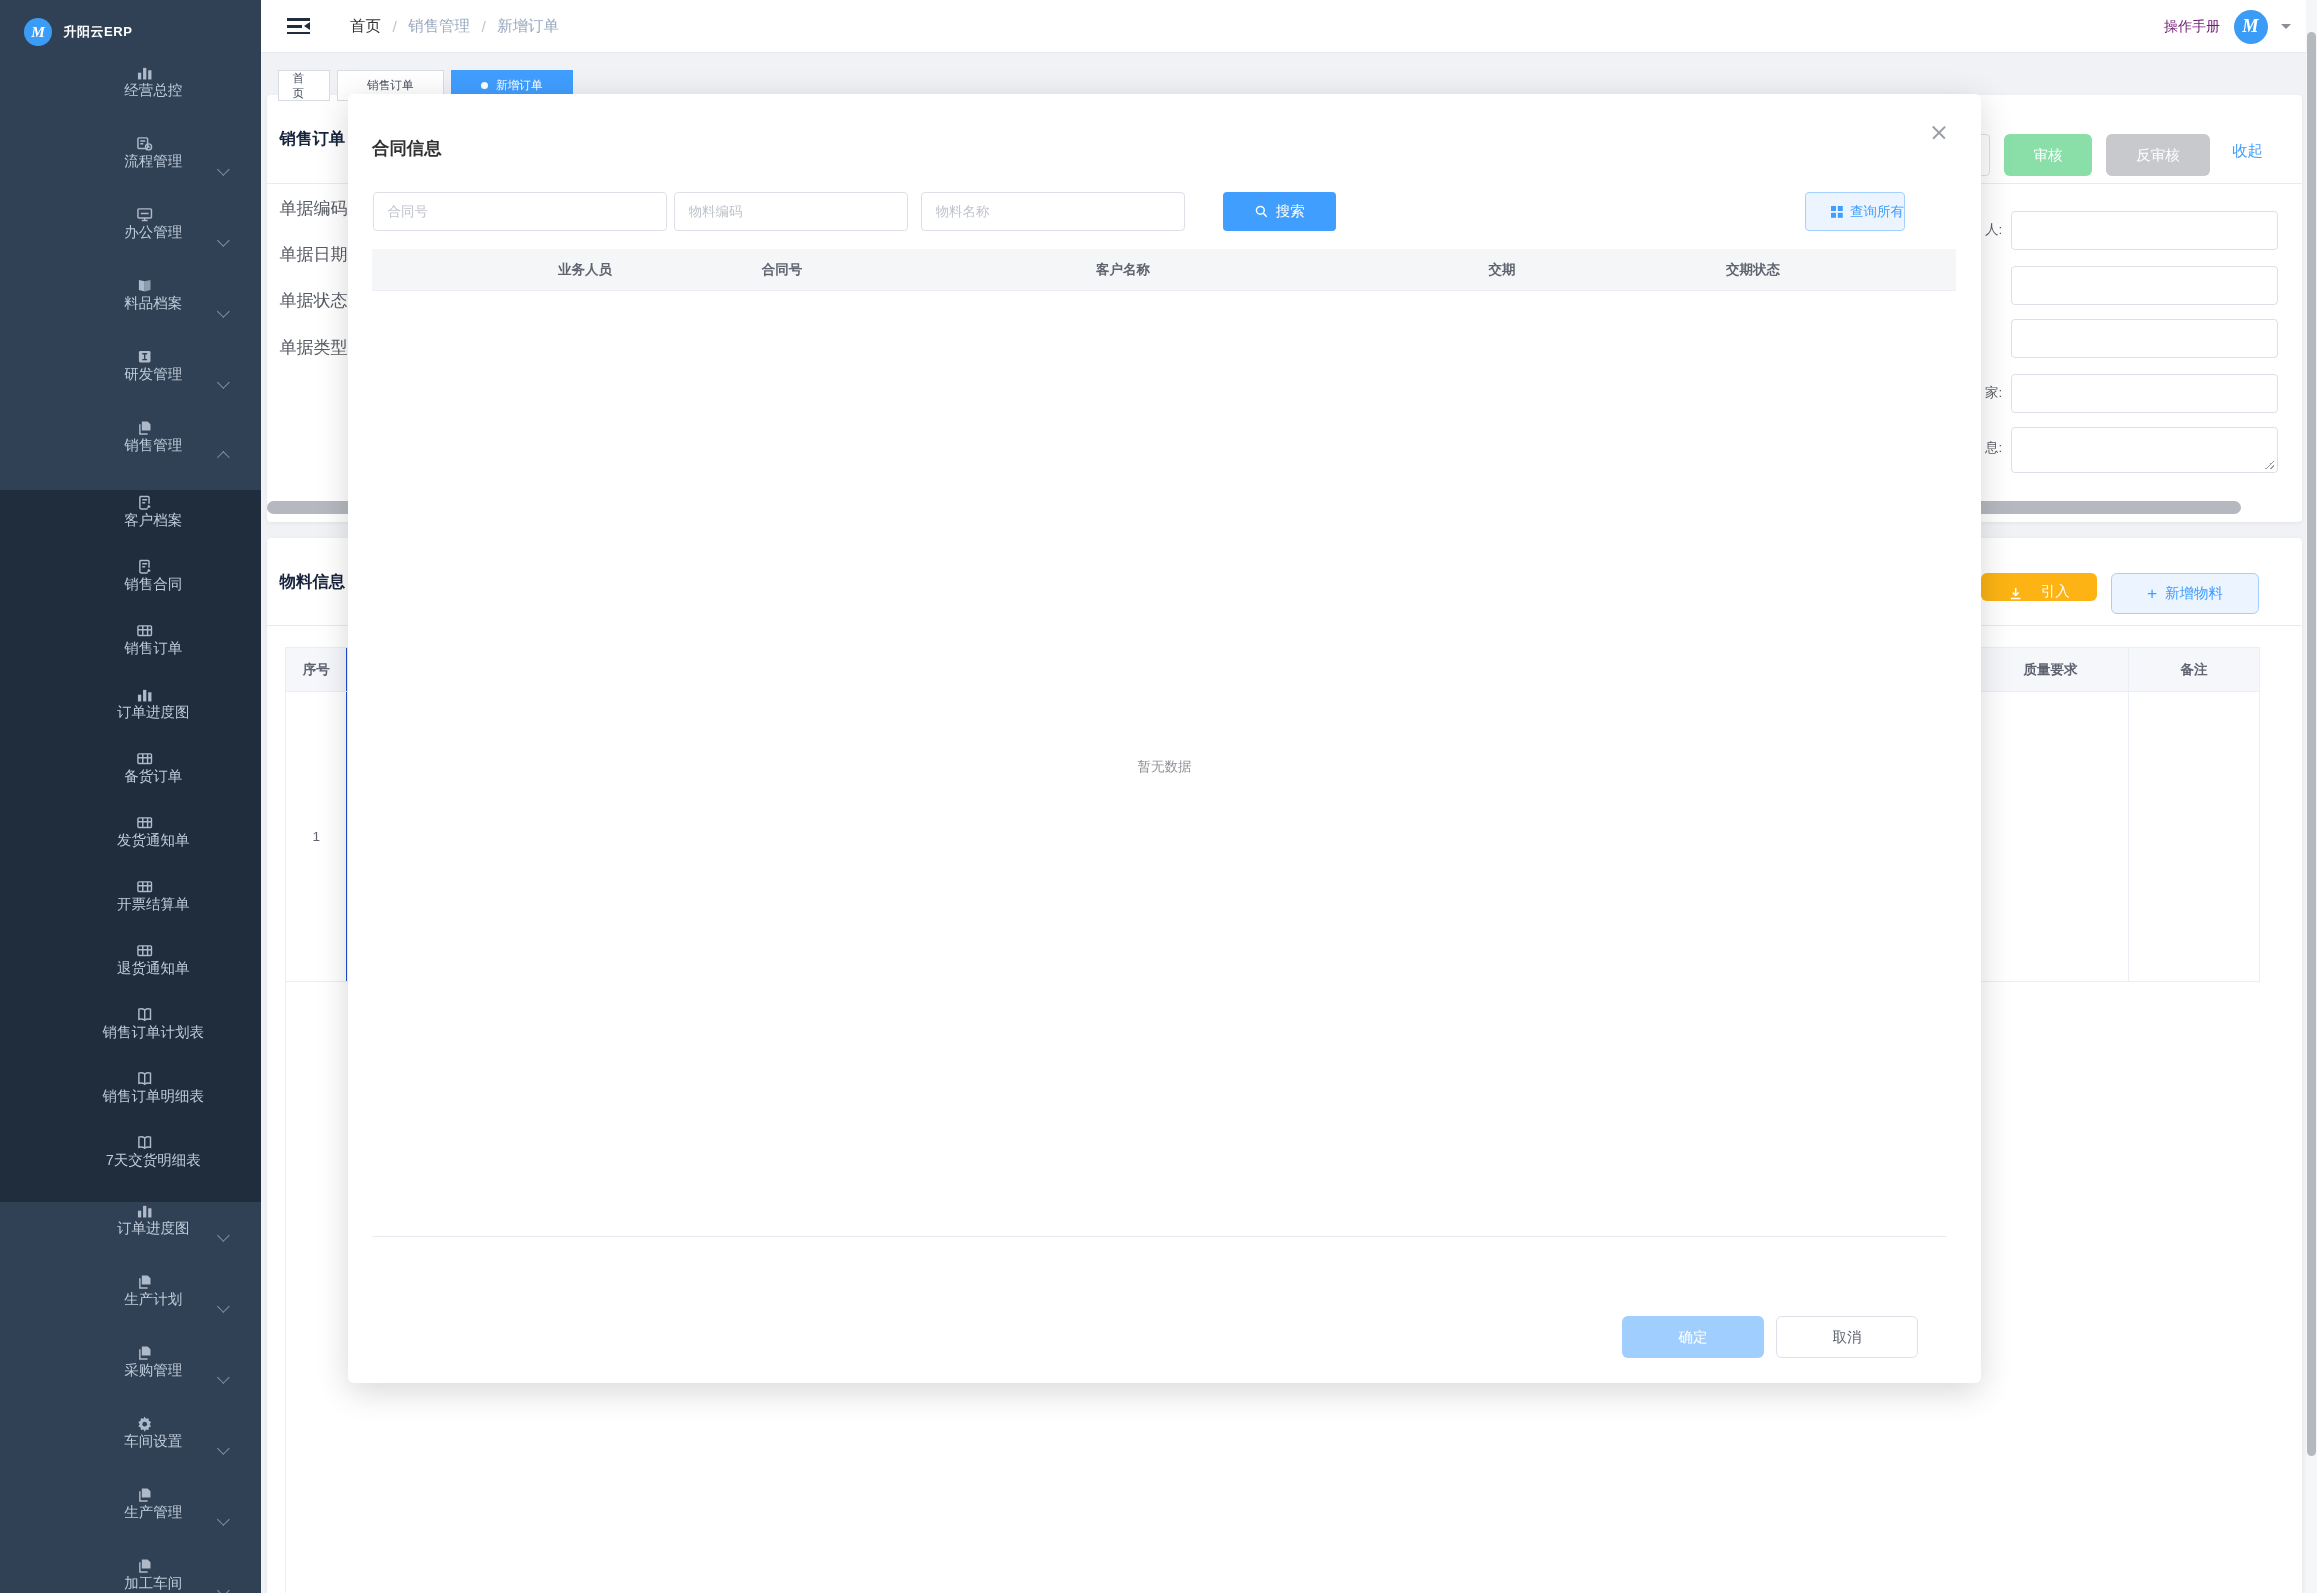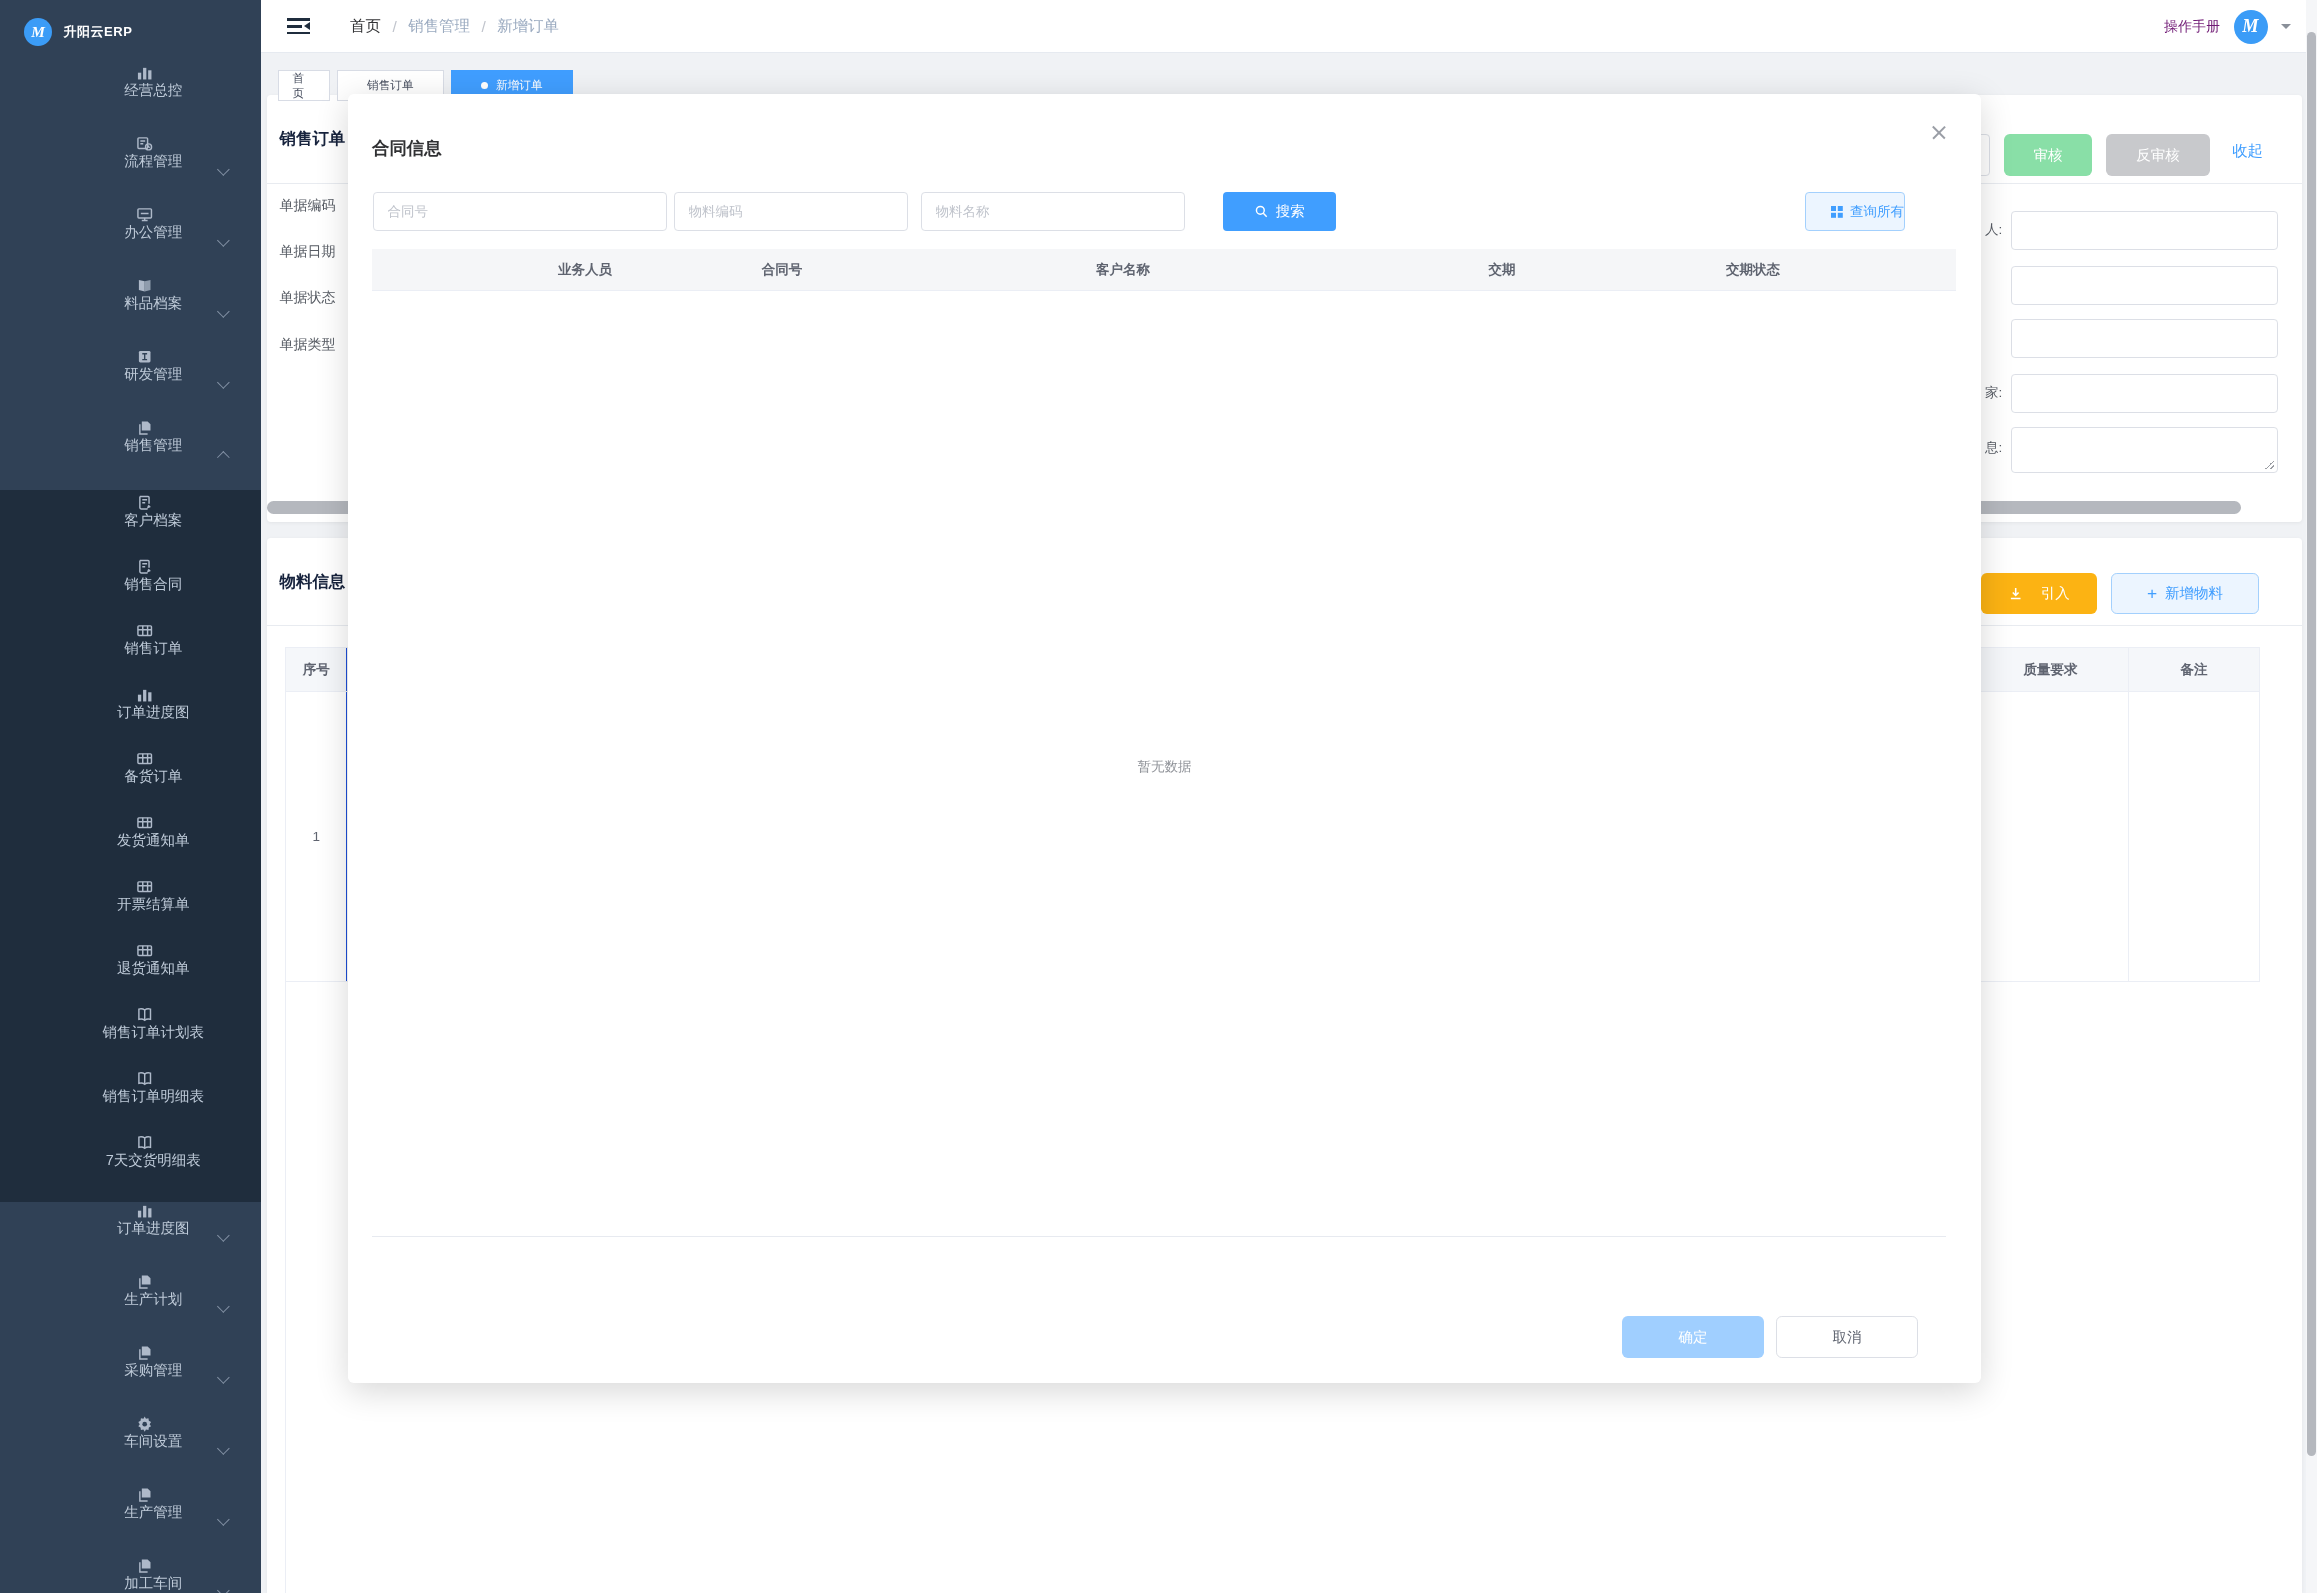--- a/index.html
+++ b/index.html
@@ -46,31 +46,31 @@
   
   .panel { position:absolute; background:#fff; border-radius:3.9px; box-shadow:0 1px 3.9px rgba(0,0,0,.06); }
   .panel1 { left:267px; top:95px; width:2035px; height:427px; }
   .panel1 .p-head { position:relative; height:89px; border-bottom:1px solid #e8ebf0; }
   .p-title { position:absolute; left:12.6px; top:50%; transform:translateY(-50%); font-size:16.4px; font-weight:bold; color:#17233d; }
   .frag-input { position:absolute; right:312px; top:39px; width:87px; height:42px; border:1px solid #dcdfe6; border-radius:3.9px; background:#fff; }
   .btn { border:none; border-radius:5.8px; font-size:14.5px; color:#fff; cursor:pointer; font-family:inherit; }
   .btn-audit { position:absolute; right:210px; top:39px; width:88px; height:42px; background:#89dfa7; }
   .btn-unaudit { position:absolute; right:92px; top:39px; width:104px; height:42px; background:#c8c9cc; }
   .link-collapse { position:absolute; right:39px; top:46px; font-size:15.4px; color:#409eff; cursor:pointer; }
-  .fld { position:absolute; left:12.6px; font-size:14px; color:#565b63; }
+  .fld { position:absolute; left:12.6px; font-size:17px; color:#565b63; }
   .rfrag { position:absolute; font-size:13.5px; color:#565b63; }
   .rinput { position:absolute; left:1744px; width:267px; height:39px; border:1px solid #dcdfe6; border-radius:3.9px; background:#fff; }
   .rtextarea { position:absolute; left:1744px; top:332px; width:267px; height:46px; border:1px solid #dcdfe6; border-radius:3.9px; background:#fff; }
   .resize-grip { position:absolute; right:2.9px; bottom:2.9px; width:10.6px; height:10.6px; background:
       linear-gradient(135deg, transparent 0 55%, #9a9da3 55% 63%, transparent 63% 78%, #9a9da3 78% 86%, transparent 86%); }
   .hscroll-thumb { position:absolute; left:267px; top:501px; width:1974px; height:12.6px; background:#b5b8be; border-radius:6.8px; z-index:6; }
 
   .panel2 { left:267px; top:538px; width:2035px; height:1055px; border-radius:3.9px 3.9px 0 0; }
   .panel2 .p-head { position:relative; height:88px; border-bottom:1px solid #e8ebf0; }
-  .btn-import { position:absolute; left:1714px; top:35px; width:116px; height:41px; background:#fcb313; display:flex; align-items:center; justify-content:center; gap:17px; }
+  .btn-import { position:absolute; left:1714px; top:35px; width:116px; height:28px; background:#fcb313; display:flex; align-items:flex-end; justify-content:center; gap:17px; }
   .btn-import .dl { width:15.4px; height:15.4px; }
   .btn-addmat { position:absolute; left:1844px; top:35px; width:148px; height:41px; background:#ecf5ff; border:1px solid #a3d0fd; color:#409eff; display:flex; align-items:center; justify-content:center; gap:7.7px; font-size:14.5px; border-radius:5.8px; cursor:pointer; }
   .plus-ic::before { content:"+"; font-size:17.4px; line-height:1; }
 
   
   .tbl-left { position:absolute; left:18.3px; top:109px; width:869px; }
   .tbl-left .th { height:45px; display:flex; background:#f5f7fa; border-top:1px solid #ebeef5; border-bottom:1px solid #ebeef5; }
   .tbl-left .th .c1, .tbl-left .r1 .c1 { width:62px; border-left:1px solid #ebeef5; border-right:1px solid #1d4ed8; display:flex; align-items:center; justify-content:center; }
   .tbl-left .th .c1 { font-size:13.5px; font-weight:bold; color:#5f6470; }
   .tbl-left .r1 { height:290px; display:flex; border-bottom:1px solid #ebeef5; font-size:13.5px; color:#5f6470; }

